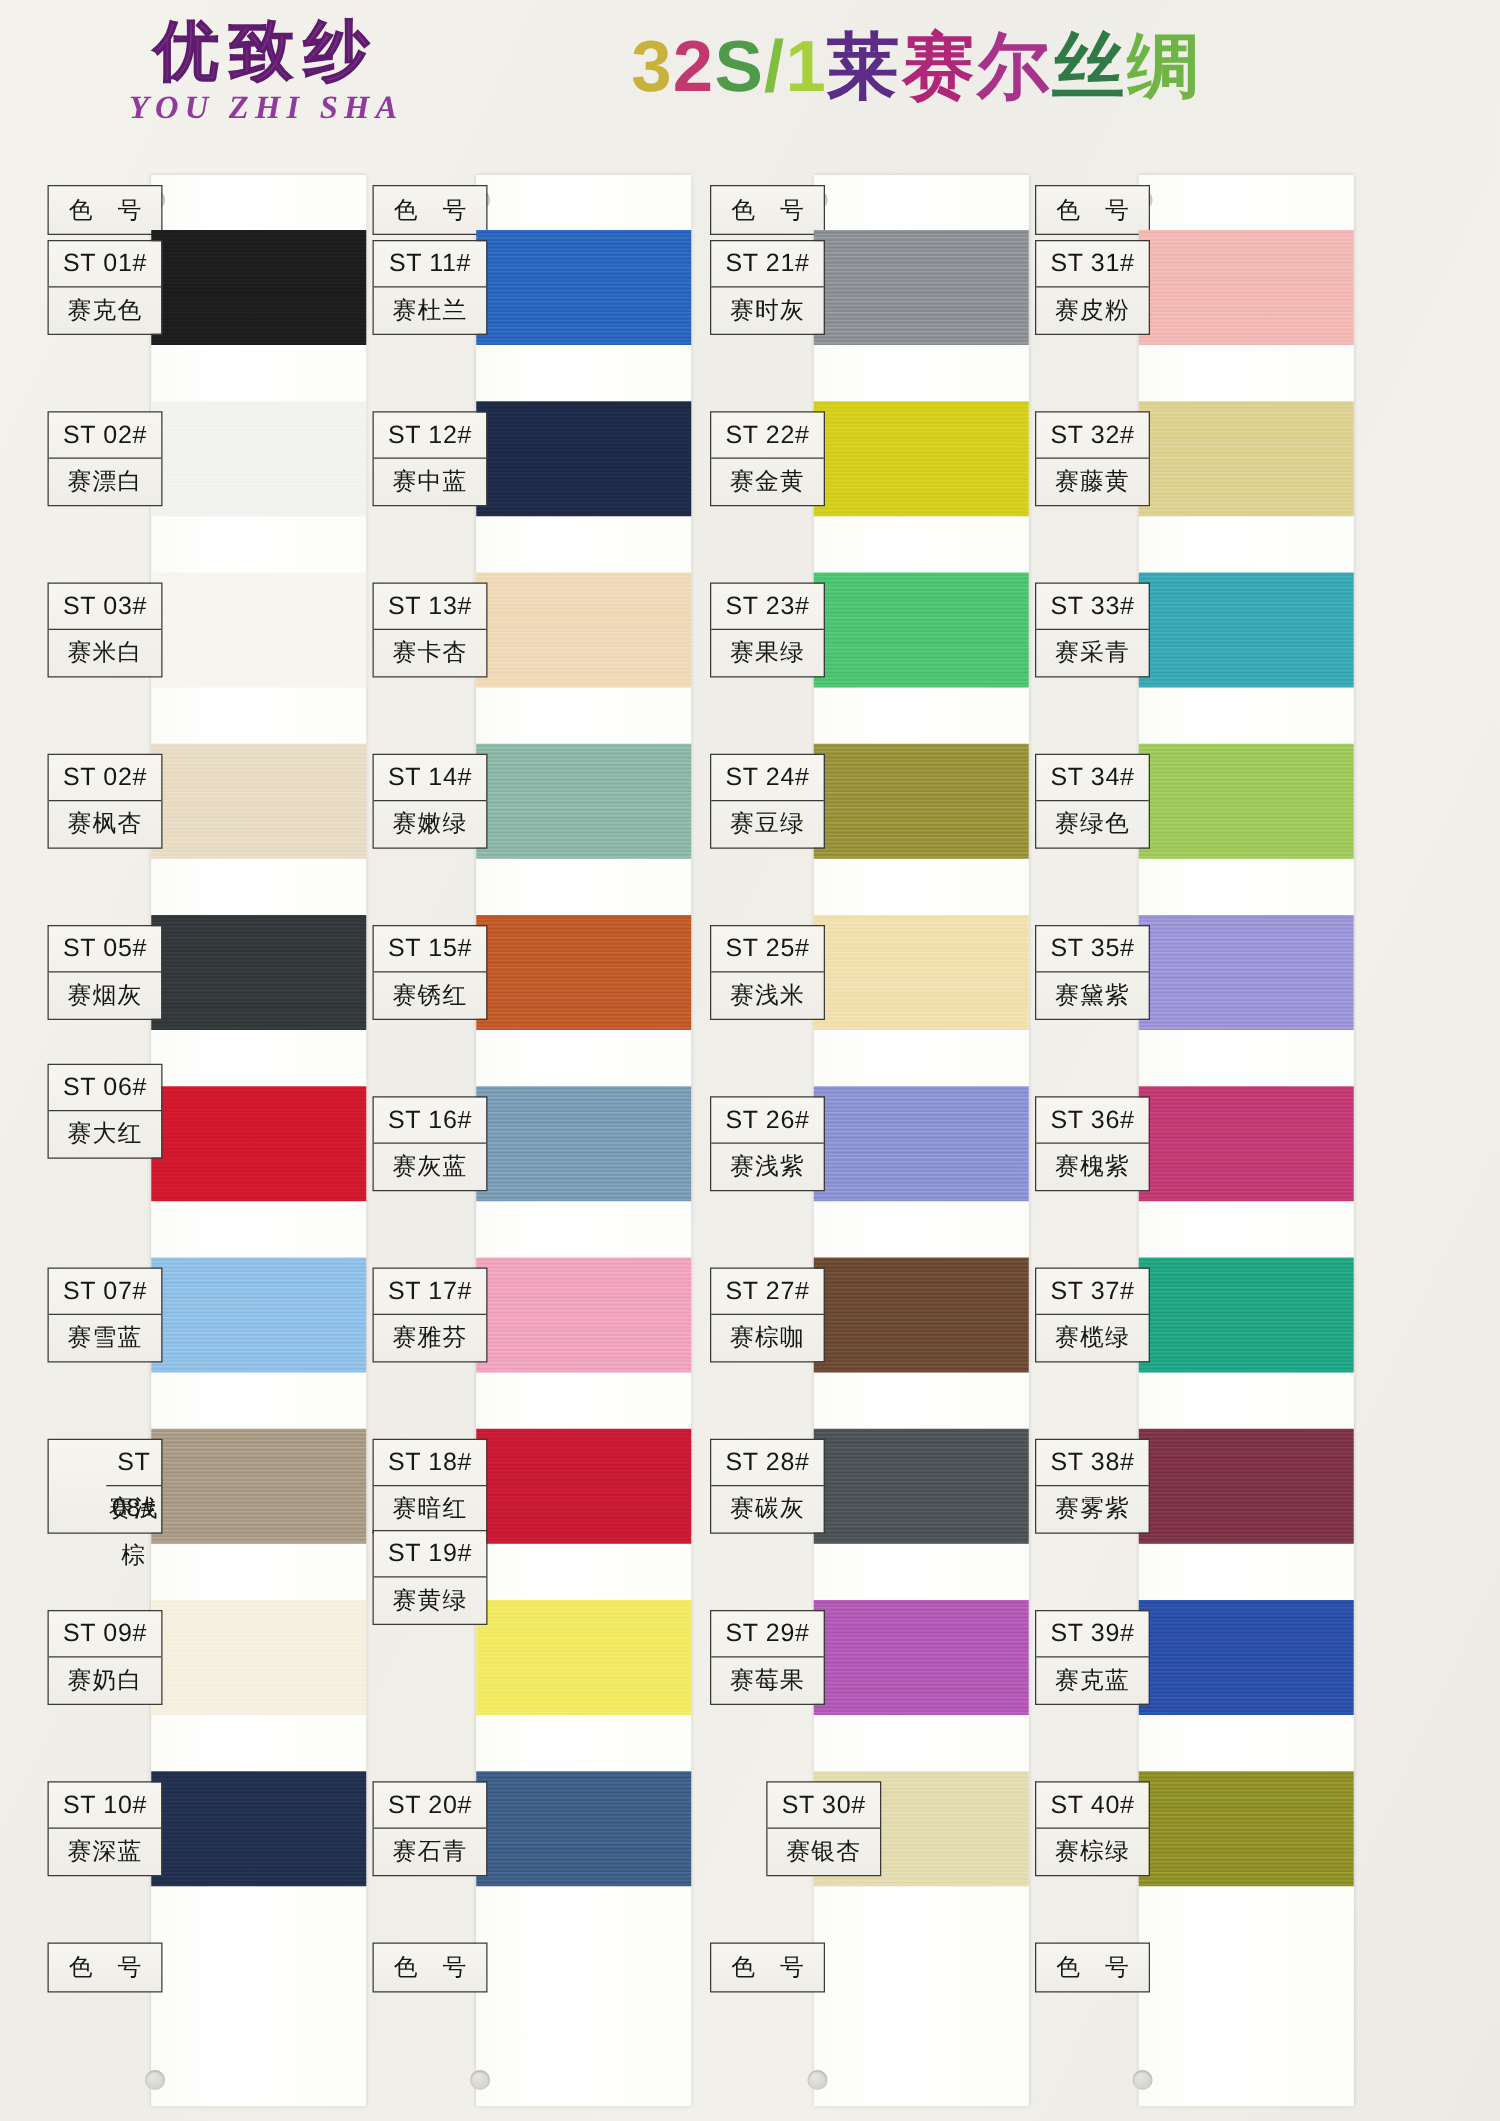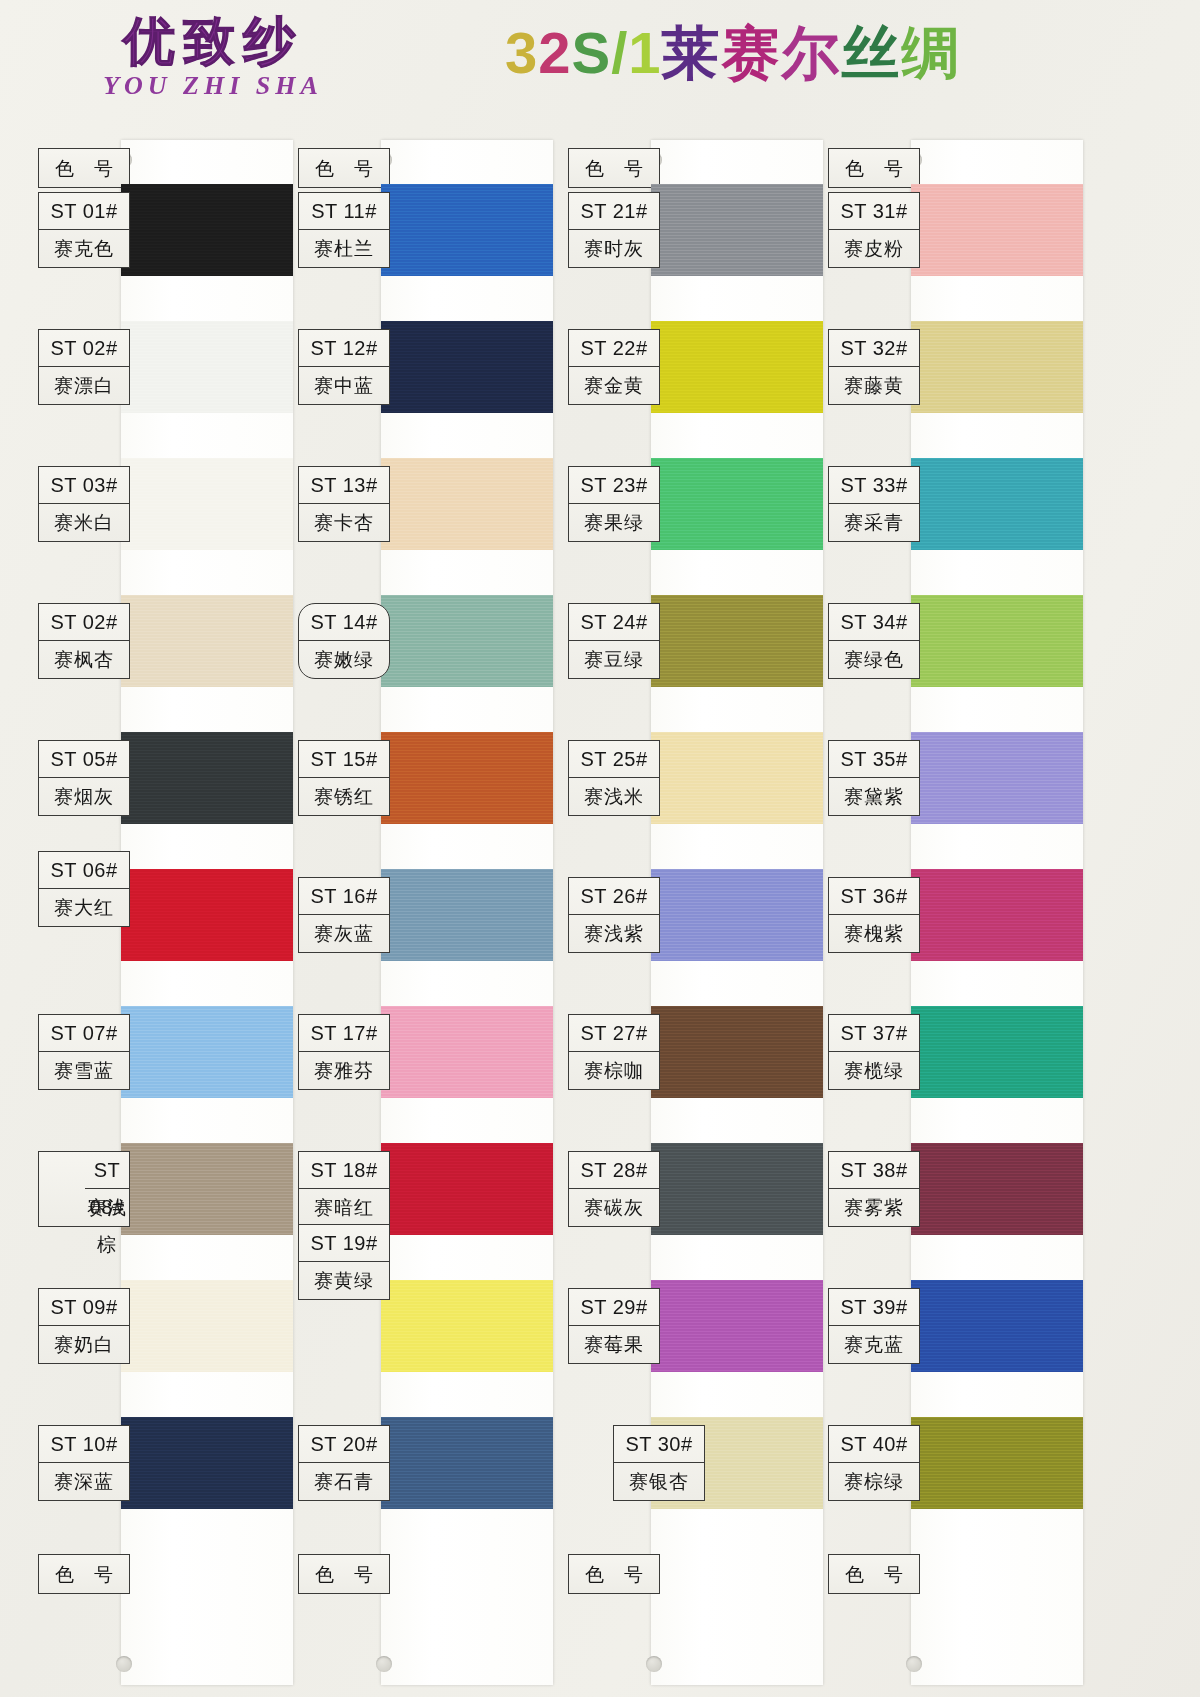--- a/index.html
+++ b/index.html
@@ -184,21 +184,21 @@
         <div class="labelbox" style="top: 189px;">
           <span class="code">ST 12#</span>
           <span class="name">赛中蓝</span>
         </div>
         <div class="swatch" title="ST 13# 赛卡杏" style="top: 318px; height: 92px; background: rgb(239, 217, 184);"></div>
         <div class="labelbox" style="top: 326px;">
           <span class="code">ST 13#</span>
           <span class="name">赛卡杏</span>
         </div>
         <div class="swatch" title="ST 14# 赛嫩绿" style="top: 455px; height: 92px; background: rgb(140, 182, 167);"></div>
-        <div class="labelbox" style="top: 463px; border-radius: 17px;">
+        <div class="labelbox" style="top: 463px;">
           <span class="code">ST 14#</span>
           <span class="name">赛嫩绿</span>
         </div>
         <div class="swatch" title="ST 15# 赛锈红" style="top: 592px; height: 92px; background: rgb(192, 90, 42);"></div>
         <div class="labelbox" style="top: 600px;">
           <span class="code">ST 15#</span>
           <span class="name">赛锈红</span>
         </div>
         <div class="swatch" title="ST 16# 赛灰蓝" style="top: 729px; height: 92px; background: rgb(122, 156, 180);"></div>
         <div class="labelbox" style="top: 737px;">

